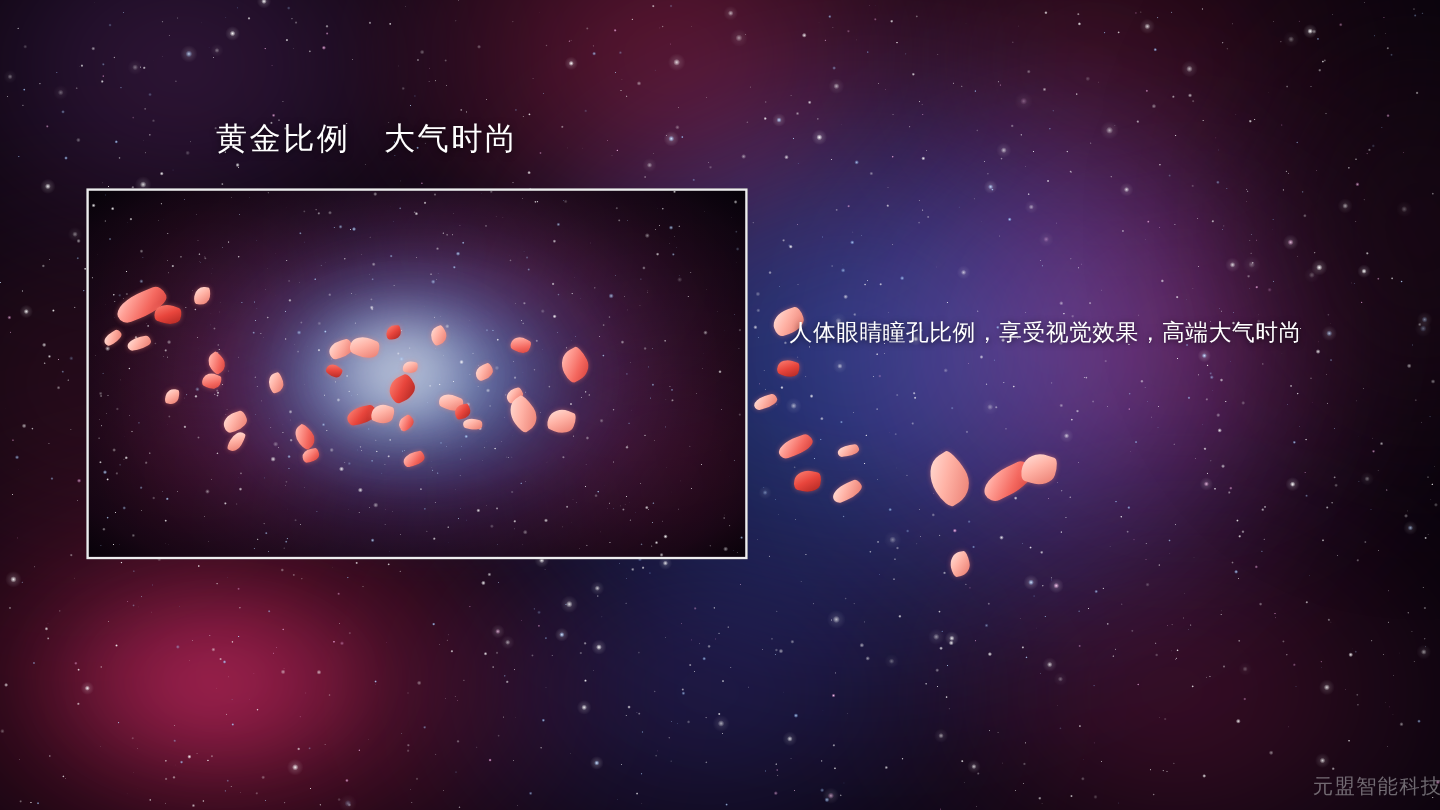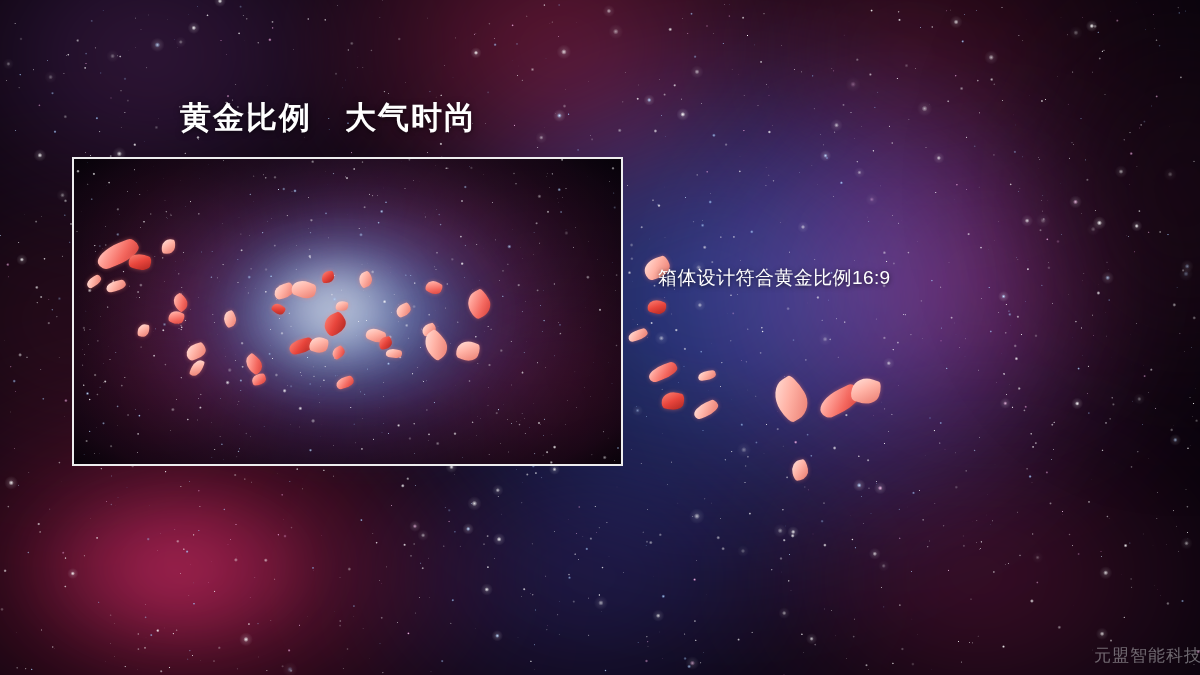--- a/index.html
+++ b/index.html
@@ -92,27 +92,26 @@
   }
   .petal.deep {
     background: linear-gradient(140deg, #ff8a7c 0%, #e8453c 50%, #a8231f 100%);
   }
 
   
   #title {
     position: absolute;
     left: 180px;
     top: 101px;
-    font-size: 31px;
+    font-size: 26px;
     line-height: 1.1;
     color: #ffffff;
     letter-spacing: 2px;
     white-space: pre;
     text-shadow: 0 1px 6px rgba(0,0,0,0.65);
-    font-weight: bold;
   }
 
   #body-text {
     position: absolute;
     left: 658px;
     top: 258px;
     width: 520px;
   }
   .body-line {
     color: #ffffff;
@@ -2502,18 +2501,18 @@
     <div class="petal pale" style="left:776px;top:378px;width:30px;height:42px;transform:rotate(-32deg);"></div>
     <div class="petal" style="left:818px;top:390px;width:44px;height:22px;transform:rotate(-26deg);"></div>
     <div class="petal pale" style="left:852px;top:378px;width:28px;height:26px;transform:rotate(18deg);"></div>
     <div class="petal pale" style="left:792px;top:460px;width:16px;height:20px;transform:rotate(-12deg);"></div>
     <div class="petal pale" style="left:628px;top:330px;width:20px;height:10px;transform:rotate(-16deg);"></div>
   </div>
 
   <div id="title">黄金比例　大气时尚</div>
 
   <div id="body-text">
-    <div class="body-line">箱体设计符合黄金比例16:9</div>
+    <div class="body-line">人体眼睛瞳孔比例，享受视觉效果，高端大气时尚</div>
   </div>
 
   <div id="watermark">元盟智能科技</div>
 
 </div>
 
 </body></html>

